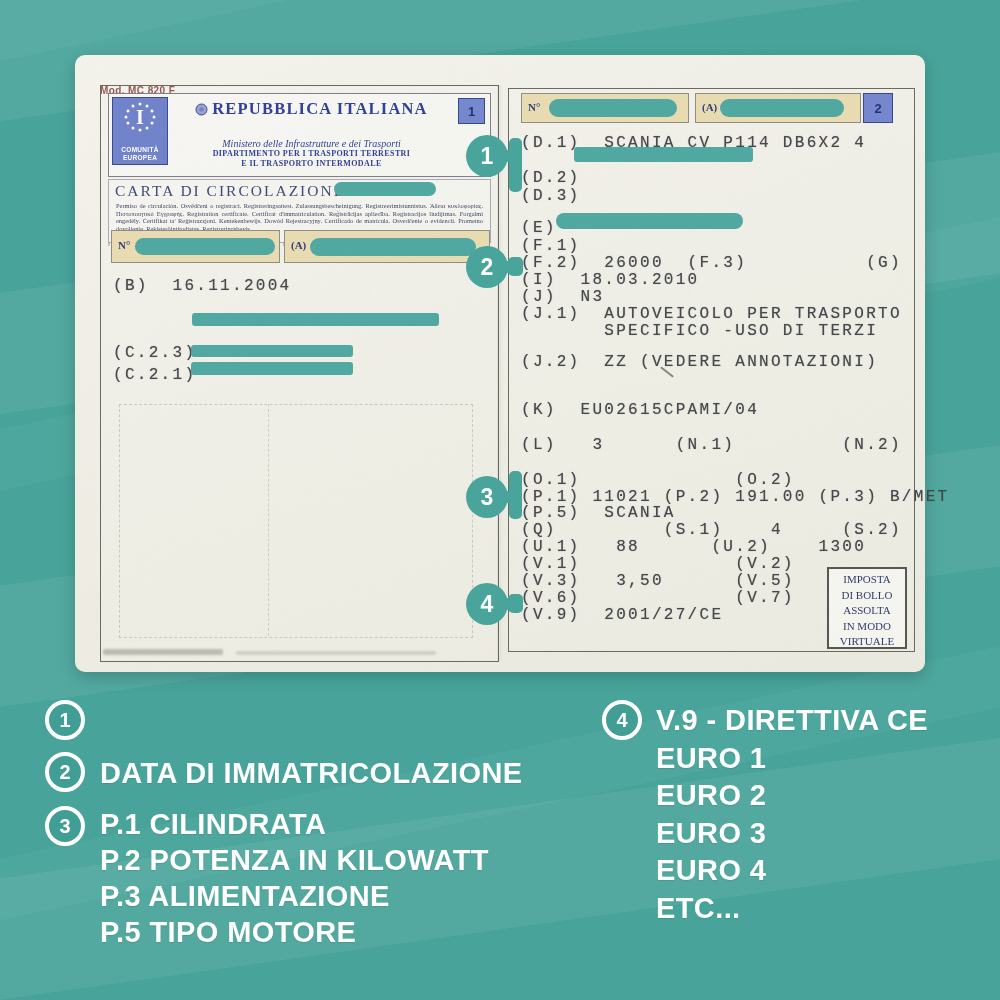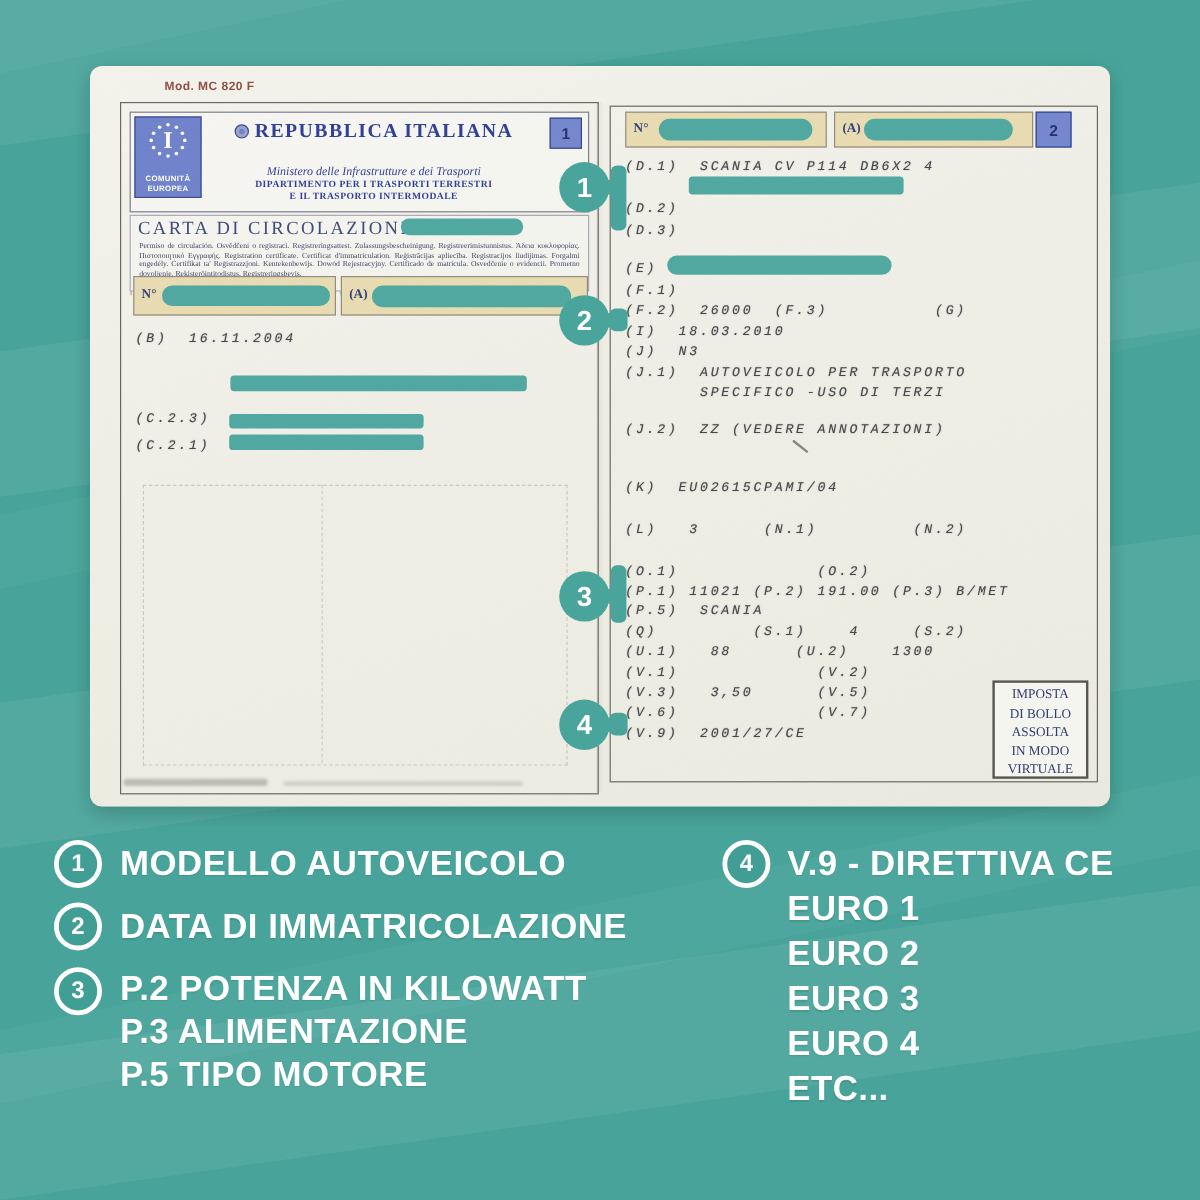--- a/index.html
+++ b/index.html
@@ -9,21 +9,21 @@
     background-image:
       repeating-linear-gradient(172deg, rgba(255,255,255,.06) 0 120px, rgba(255,255,255,0) 120px 290px),
       repeating-linear-gradient(168deg, rgba(255,255,255,.035) 0 60px, rgba(255,255,255,0) 60px 420px);
   }
 
   
   .card{position:absolute;left:75px;top:55px;width:850px;height:617px;border-radius:10px;
     background:linear-gradient(160deg,#f4f3ec 0%,#efeee5 55%,#ebeae0 100%);
     box-shadow:0 5px 16px rgba(0,30,28,.22);}
   .grain{position:absolute;inset:0;border-radius:10px;pointer-events:none;opacity:.55;}
-  .mod-label{position:absolute;left:25px;top:12px;font-size:10px;font-weight:bold;color:#8e4f41;letter-spacing:.4px;padding-left:37px;}
+  .mod-label{position:absolute;left:25px;top:30px;font-size:10px;font-weight:bold;color:#8e4f41;letter-spacing:.4px;}
 
   .page{position:absolute;border:1px solid #686860;background:rgba(255,255,255,.06);}
   .page-left{left:25px;top:30px;width:397px;height:575px;}
   .page-right{left:433px;top:33px;width:405px;height:562px;}
   .fold{position:absolute;left:422px;top:30px;width:11px;height:575px;
     background:linear-gradient(90deg,rgba(90,90,80,.10),rgba(255,255,255,0) 60%);}
 
   
   .hdr-box{position:absolute;left:7px;top:7px;width:381px;height:82px;border:1px solid #7d7d8c;background:rgba(255,255,255,.35);}
   .eu-box{position:absolute;left:3px;top:3px;width:54px;height:66px;background:#6f82cb;border:1px solid #39498f;overflow:hidden;}
@@ -51,22 +51,22 @@
   .ticks{position:absolute;left:7px;top:158px;width:381px;height:3px;opacity:.8;
     background:repeating-linear-gradient(90deg, rgba(190,90,90,.45) 0 2px, transparent 2px 7px, rgba(80,95,190,.45) 7px 9px, transparent 9px 14px);}
 
   
   .fieldbox{position:absolute;height:31px;background:#e9dcb2;border:1px solid #8f8d7f;}
   .flabel{position:absolute;left:6px;top:8px;font-family:"Liberation Serif",serif;font-size:11px;font-weight:bold;color:#2e3e7a;}
   .pill{position:absolute;background:#4fa8a0;border-radius:9px;}
   .bar{position:absolute;background:#4fa8a0;border-radius:3px;}
 
   
-  .tw{position:absolute;left:12px;font-family:"Liberation Mono",monospace;font-size:11px;
-    letter-spacing:2.3px;color:#43464a;white-space:pre;text-shadow:0 0 1px rgba(67,70,74,.5);font-style:italic;}
+  .tw{position:absolute;left:12px;font-family:"Liberation Mono",monospace;font-size:16px;
+    letter-spacing:2.3px;color:#43464a;white-space:pre;text-shadow:0 0 1px rgba(67,70,74,.5);}
 
   
   .dashed-rect{position:absolute;border:1px dashed rgba(110,110,100,.28);}
   .dashed-v{position:absolute;border-left:1px dashed rgba(110,110,100,.25);}
   .smudge{position:absolute;background:rgba(60,60,55,.28);filter:blur(1.2px);border-radius:2px;}
   .pen-mark{position:absolute;width:16px;height:2px;background:#6a6a66;transform:rotate(38deg);border-radius:1px;opacity:.8;}
 
   .stampbox{position:absolute;left:318px;top:478px;width:80px;height:82px;border:2px solid #55554e;
     background:rgba(255,255,255,.5);text-align:center;font-family:"Liberation Serif",serif;
     font-size:11px;color:#2d3a6e;line-height:15.5px;padding-top:3px;box-sizing:border-box;}
@@ -233,27 +233,27 @@
         <feColorMatrix type="saturate" values="0"></feColorMatrix>
         <feComponentTransfer>
             <feFuncA type="linear" slope="0.09" intercept="0"></feFuncA>
           </feComponentTransfer>
       </filter>
       <rect width="850" height="617" filter="url(#grain-f)"></rect>
     </svg>
   </div>
 
   <div class="lcir" style="left:45px;top:700px;">1</div>
-  <div class="ltext" style="left:100px;top:704px;">MODELLO AUTOVEICOLO</div>
 
   <div class="lcir" style="left:45px;top:752px;">2</div>
   <div class="ltext" style="left:100px;top:757px;">DATA DI IMMATRICOLAZIONE</div>
 
   <div class="lcir" style="left:45px;top:806px;">3</div>
   <div class="ltext lblock" style="left:100px;top:806px;">
+    <div>P.1 CILINDRATA</div>
     <div>P.2 POTENZA IN KILOWATT</div>
     <div>P.3 ALIMENTAZIONE</div>
     <div>P.5 TIPO MOTORE</div>
   </div>
 
   <div class="lcir" style="left:602px;top:700px;">4</div>
   <div class="ltext lblock-r" style="left:656px;top:702px;">
     <div>V.9 - DIRETTIVA CE</div>
     <div>EURO 1</div>
     <div>EURO 2</div>

